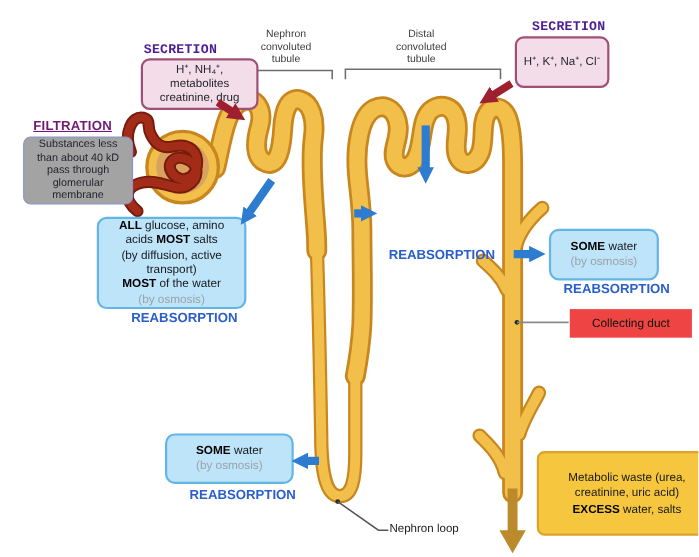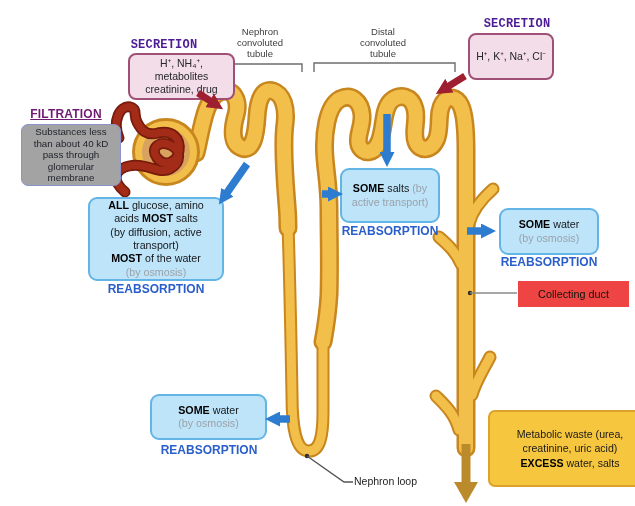--- a/index.html
+++ b/index.html
@@ -14,21 +14,21 @@
   .box{position:absolute;box-sizing:border-box;display:flex;flex-direction:column;
        justify-content:center;text-align:center;}
   .bbox{background:#bee4f9;border:2px solid #62b5e5;border-radius:9px;
         font-size:10.7px;line-height:13.4px;color:#15181c;}
   .pbox{background:#f2dde9;border:2px solid #a05076;border-radius:8px;
         font-size:10.5px;line-height:13px;color:#26262b;}
   .lavbox{background:#a3a3a3;border:1.6px solid #8a93cd;border-radius:7px;
         font-size:9.8px;line-height:11.6px;color:#23252d;}
   .wastebox{background:#f6c63f;border:2px solid #dca32a;border-radius:7px;
         font-size:10.6px;line-height:14.5px;color:#191919;}
-  .reab{color:#2a5ecb;font-weight:bold;font-size:12px;text-align:center;}
+  .reab{color:#2a5ecb;font-weight:bold;font-size:12px;text-align:right;}
   .gray{color:#9aa2aa;}
   .bd{font-weight:bold;color:#000;}
   .greenlbl{background:#ef4444;color:#0c150c;font-size:10.8px;display:flex;
         align-items:center;justify-content:center;}
   .leaderlbl{font-size:10.5px;color:#1d1d1d;}
 </style>
 </head>
 <body>
 
 <div class="stage">
@@ -119,24 +119,20 @@
   <div class="box bbox" style="left:88px;top:197px;width:136px;height:84px;">
     <div><span class="bd">ALL</span><span> glucose, amino</span></div>
     <div><span>acids </span><span class="bd">MOST</span><span> salts</span></div>
     <div>(by diffusion, active</div>
     <div>transport)</div>
     <div><span class="bd">MOST</span><span> of the water</span></div>
     <div class="gray">(by osmosis)</div>
   </div>
   <div class="lbl reab" style="left:96px;top:282px;width:120px;">REABSORPTION</div>
 
-  <div class="box bbox" style="left:340px;top:168px;width:100px;height:55px;">
-    <div><span class="bd">SOME</span><span> salts </span><span class="gray">(by</span></div>
-    <div class="gray">active transport)</div>
-  </div>
   <div class="lbl reab" style="left:330px;top:224px;width:120px;">REABSORPTION</div>
 
   <div class="box bbox" style="left:499px;top:208px;width:100px;height:47px;">
     <div><span class="bd">SOME</span><span> water</span></div>
     <div class="gray">(by osmosis)</div>
   </div>
   <div class="lbl reab" style="left:489px;top:255px;width:120px;">REABSORPTION</div>
 
   <div class="lbl greenlbl" style="left:518px;top:281px;width:111px;height:26px;">Collecting duct</div>
 

